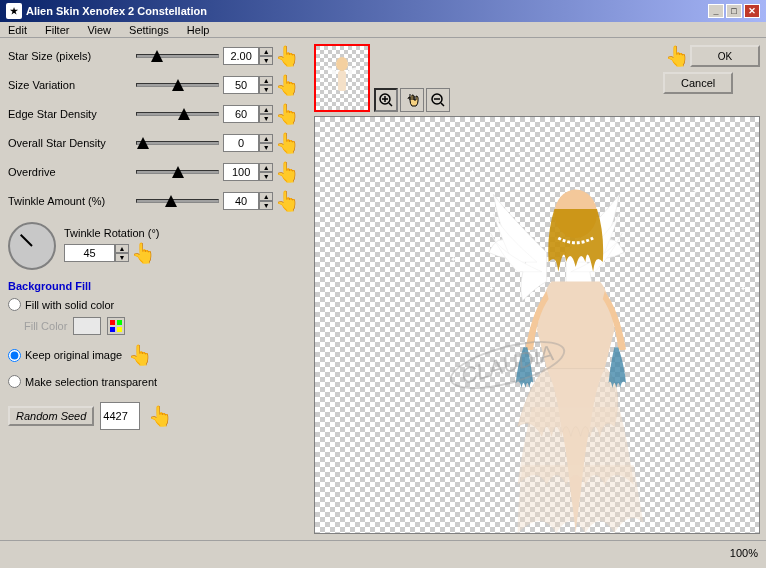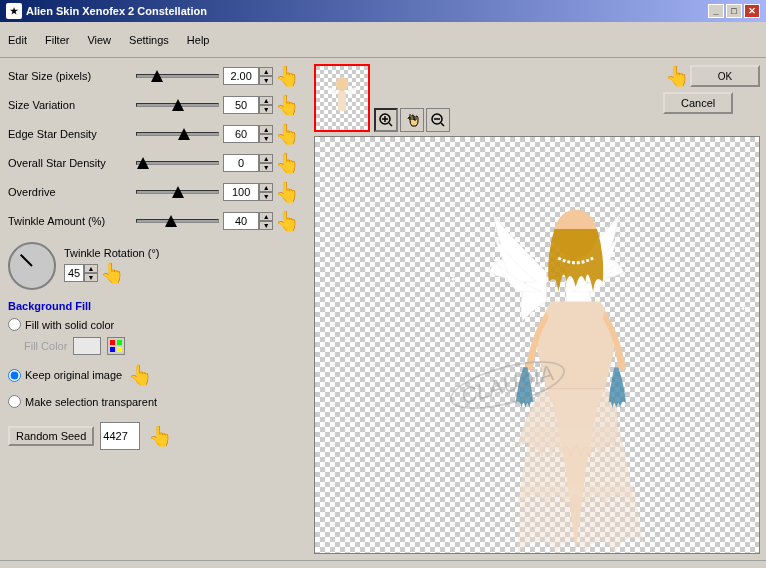--- a/index.html
+++ b/index.html
@@ -60,21 +60,21 @@
     .title-btn.maximize { background: #d4d0c8; }
     .title-btn.close { background: #c0392b; color: white; }
 
     
     .menu-bar {
       background: #d4d0c8;
       padding: 2px 4px;
       display: flex;
       gap: 10px;
       border-bottom: 1px solid #a0a0a0;
-      height: 36px;
+      height: 16px;
       align-items: center;
     }
     .menu-item {
       cursor: pointer;
       padding: 1px 4px;
       font-size: 11px;
     }
 
     
     .main-content {
@@ -200,20 +200,21 @@
       align-items: center;
       gap: 6px;
       margin-top: 8px;
     }
     .random-seed-btn {
       background: #d4d0c8;
       border: 2px outset #e0ddd8;
       padding: 2px 6px;
       font-size: 11px;
       cursor: pointer;
+      font-style: italic;
     }
     .seed-value {
       width: 40px;
       height: 28px;
       border: 1px solid #808080;
       background: white;
       font-size: 11px;
       padding: 1px 2px;
     }
 
@@ -527,21 +528,21 @@
     </div>
 
     <div class="twinkle-section">
       <div class="dial-container">
         <div class="dial-needle"></div>
       </div>
       <div>
         <div class="twinkle-label">Twinkle Rotation (°)</div>
         <div style="display:flex;align-items:center;">
           <div class="input-with-spin">
-            <input type="text" class="slider-value" value="45" style="width: 20px;">
+            <input type="text" class="slider-value" value="45" style="width: 51px;">
             <div class="spin-buttons">
               <div class="spin-btn">▲</div>
               <div class="spin-btn">▼</div>
             </div>
           </div>
           <span class="annotation-hand">👆</span>
         </div>
       </div>
     </div>
 

